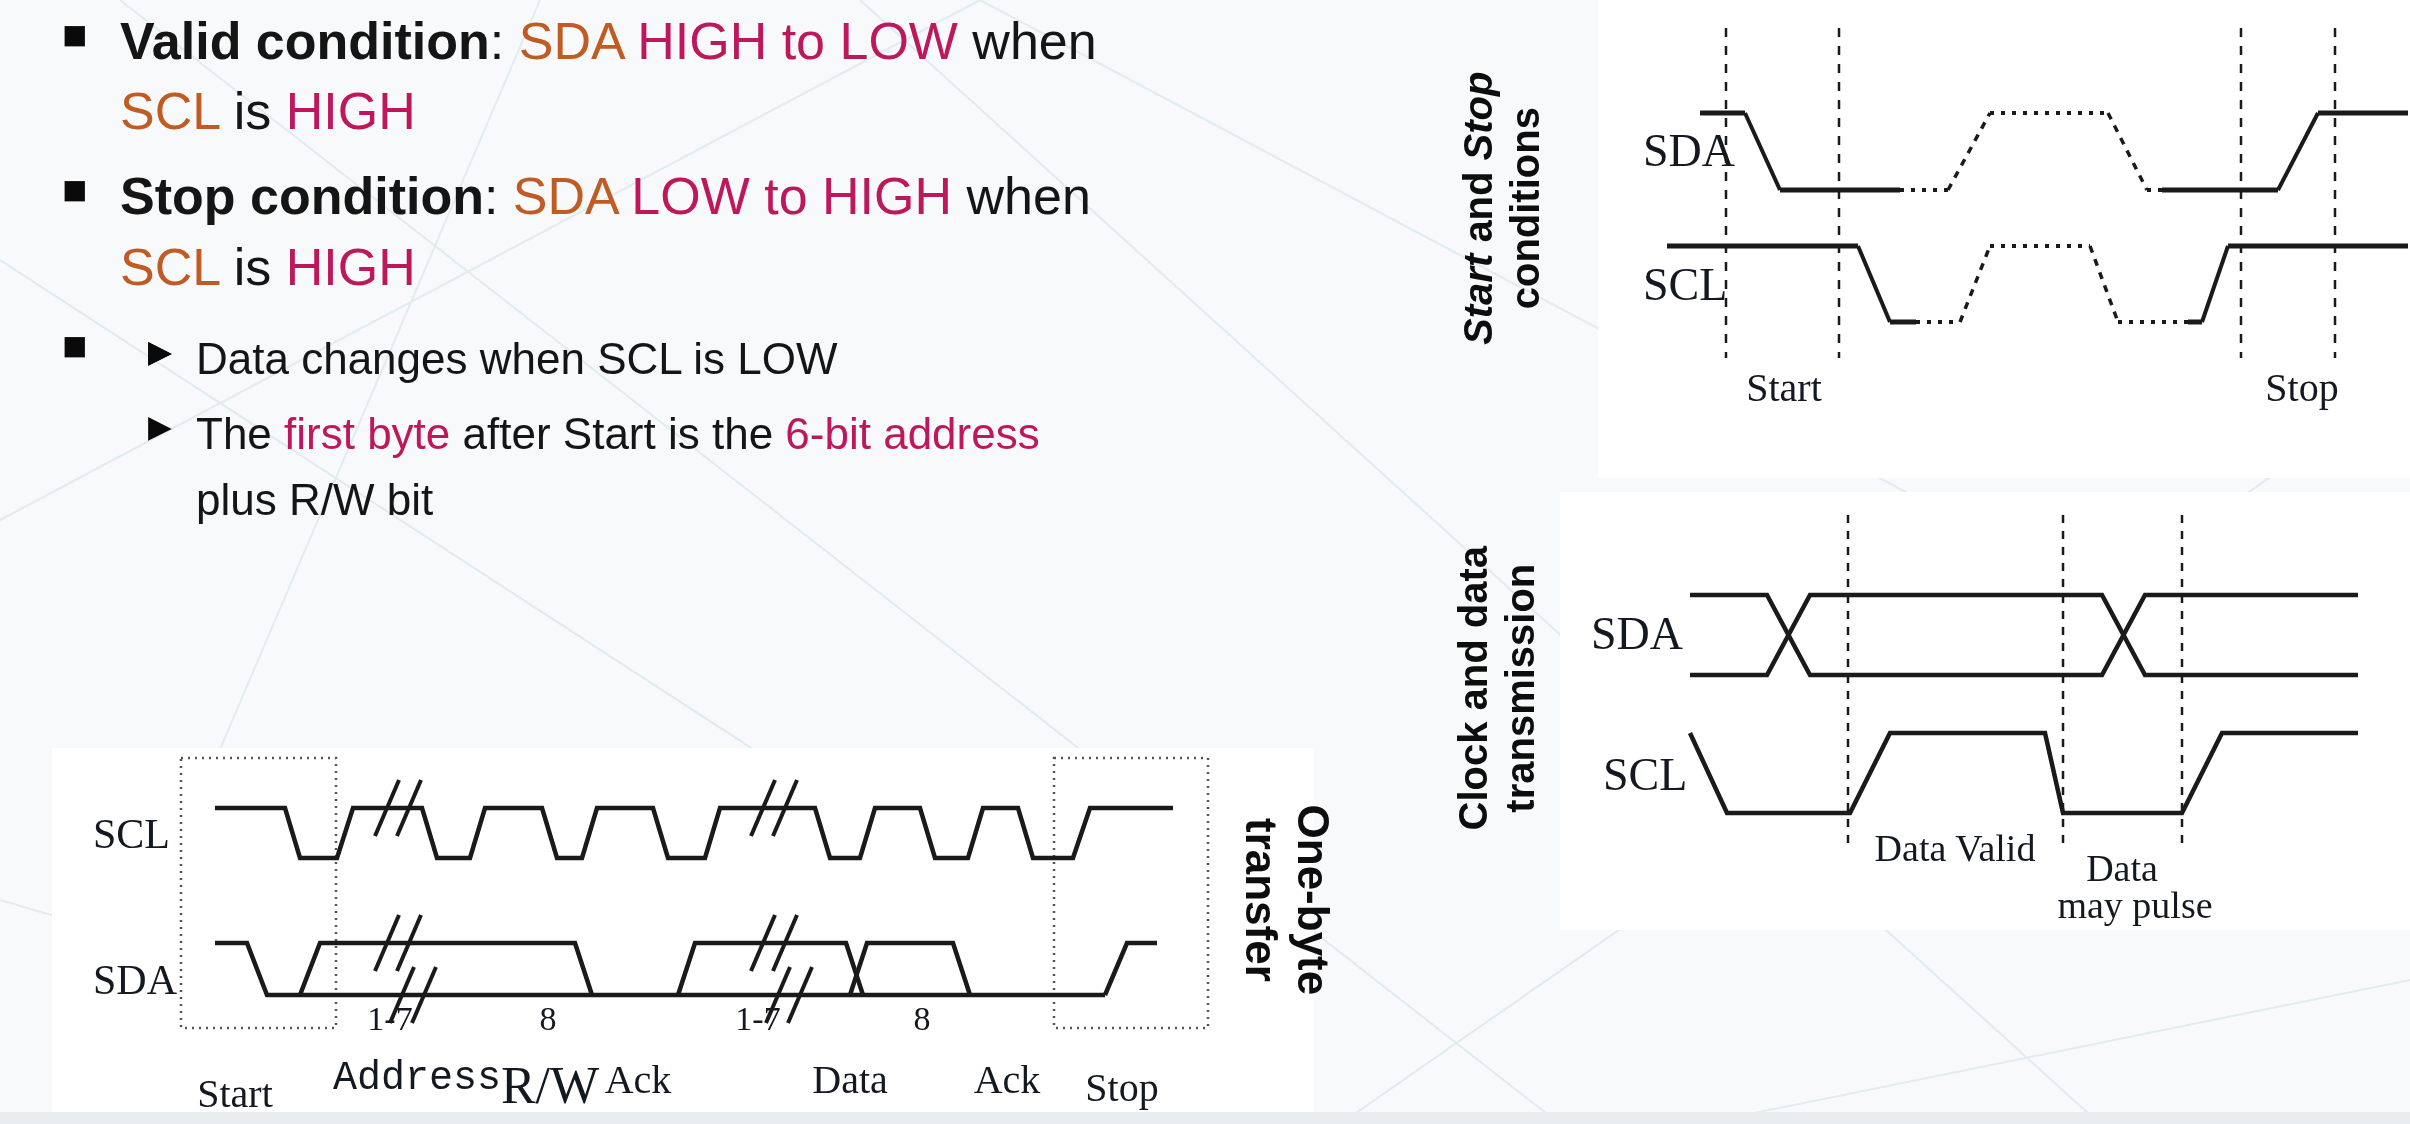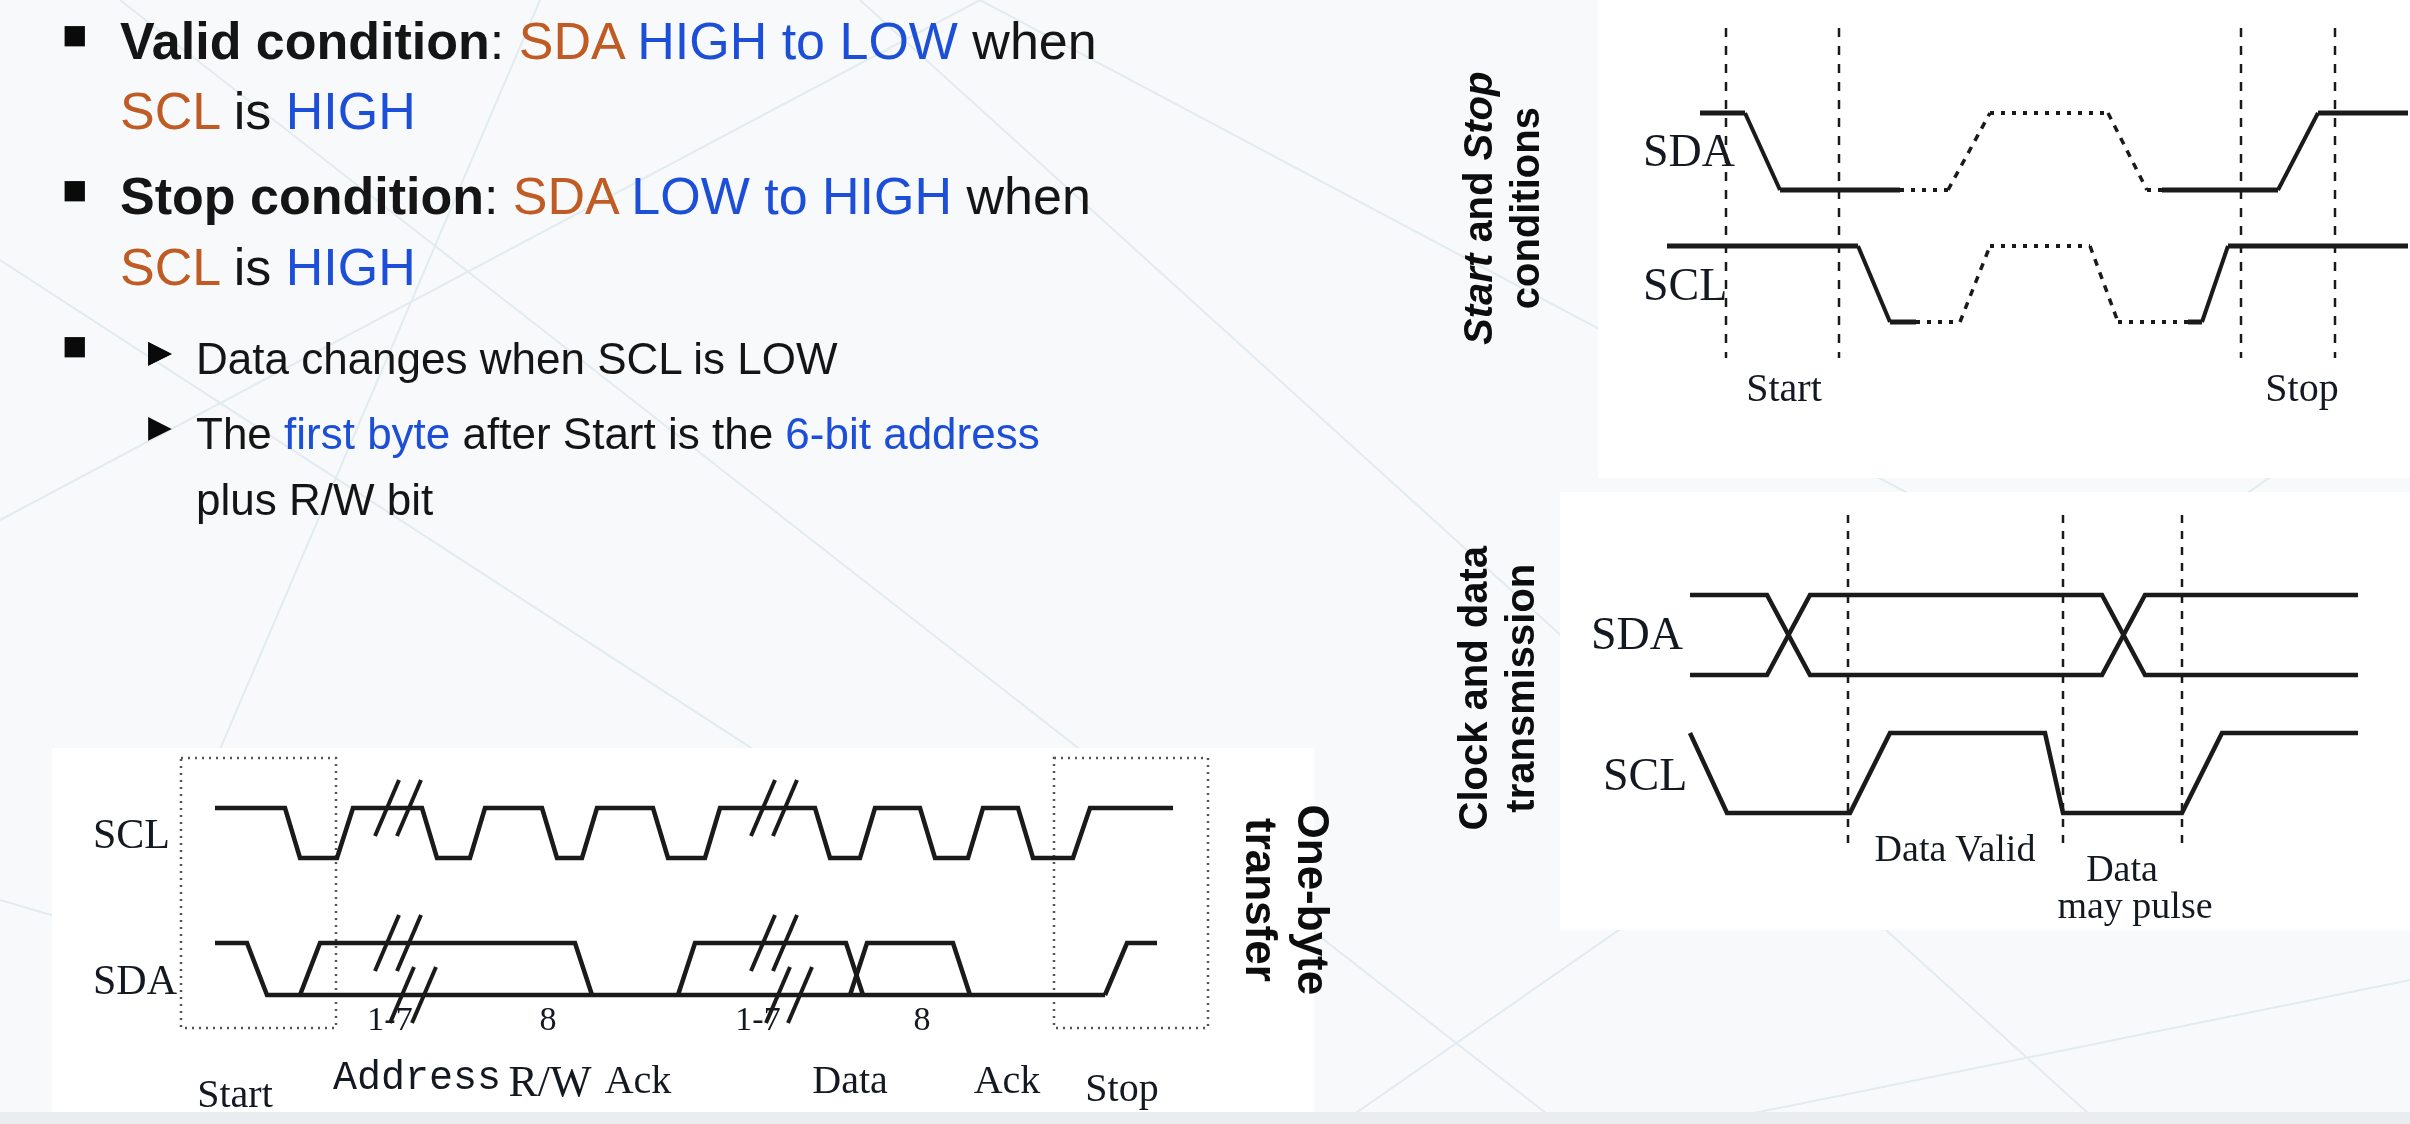--- a/index.html
+++ b/index.html
@@ -13,21 +13,21 @@
 
   
   #text-block{position:absolute;left:62px;top:6px;width:1360px;font-size:52px;line-height:1.35;}
   .bullet{position:relative;padding-left:58px;margin-bottom:15px;}
   .bullet .marker{position:absolute;left:0;top:1px;font-size:42px;color:#0a0a0a;}
   .sublist{margin-left:88px;margin-top:24px;font-size:44px;line-height:1.5;}
   .sub{position:relative;padding-left:46px;margin-bottom:9px;}
   .sub .marker{position:absolute;left:-2px;top:3px;font-size:31px;color:#0a0a0a;}
   .b{font-weight:700;}
   .o{color:#bf5b23;}
-  .u{color:#1d4ed8;}
+  .u{color:#be185d;}
   .i{font-style:italic;}
 
   
   .side-label{
     position:absolute;font-weight:700;font-size:40px;line-height:1.18;text-align:center;
     white-space:nowrap;color:#0d0d0d;
   }
   #label-startstop{left:1352px;top:161px;width:300px;transform:rotate(-90deg);}
   #label-clockdata{left:1332px;top:641px;width:330px;transform:rotate(-90deg);}
   #label-onebyte{left:1187px;top:848px;width:200px;font-size:44px;transform:rotate(90deg);}
@@ -170,21 +170,21 @@
   <span class="dlabel" style="left:93px;top:810px;font-size:42px;">SCL</span>
   <span class="dlabel" style="left:93px;top:956px;font-size:42px;">SDA</span>
 
   <span class="dlabel ctr" style="left:390px;top:1000px;font-size:34px;">1-7</span>
   <span class="dlabel ctr" style="left:548px;top:1000px;font-size:34px;">8</span>
   <span class="dlabel ctr" style="left:758px;top:1000px;font-size:34px;">1-7</span>
   <span class="dlabel ctr" style="left:922px;top:1000px;font-size:34px;">8</span>
 
   <span class="dlabel ctr" style="left:235px;top:1070px;font-size:40px;">Start</span>
   <span class="dlabel ctr" style="left:417px;top:1056px;font-size:40px;font-family:Liberation Mono, monospace;">Address</span>
-  <span class="dlabel ctr" style="left:550px;top:1056px;font-size:44px;">R/W</span>
+  <span class="dlabel ctr" style="left:550px;top:1056px;font-size:52px;">R/W</span>
   <span class="dlabel ctr" style="left:638px;top:1056px;font-size:40px;">Ack</span>
   <span class="dlabel ctr" style="left:850px;top:1056px;font-size:40px;">Data</span>
   <span class="dlabel ctr" style="left:1007px;top:1056px;font-size:40px;">Ack</span>
   <span class="dlabel ctr" style="left:1122px;top:1064px;font-size:40px;">Stop</span>
 
   <svg style="left:60px;top:755px;" width="1240" height="290" viewBox="0 0 1240 290">
 
     <g>
       <rect x="121" y="3" width="155" height="270" fill="none" stroke="#555" stroke-width="2.5" stroke-dasharray="2 5"></rect>
       <rect x="994" y="3" width="154" height="270" fill="none" stroke="#555" stroke-width="2.5" stroke-dasharray="2 5"></rect>

